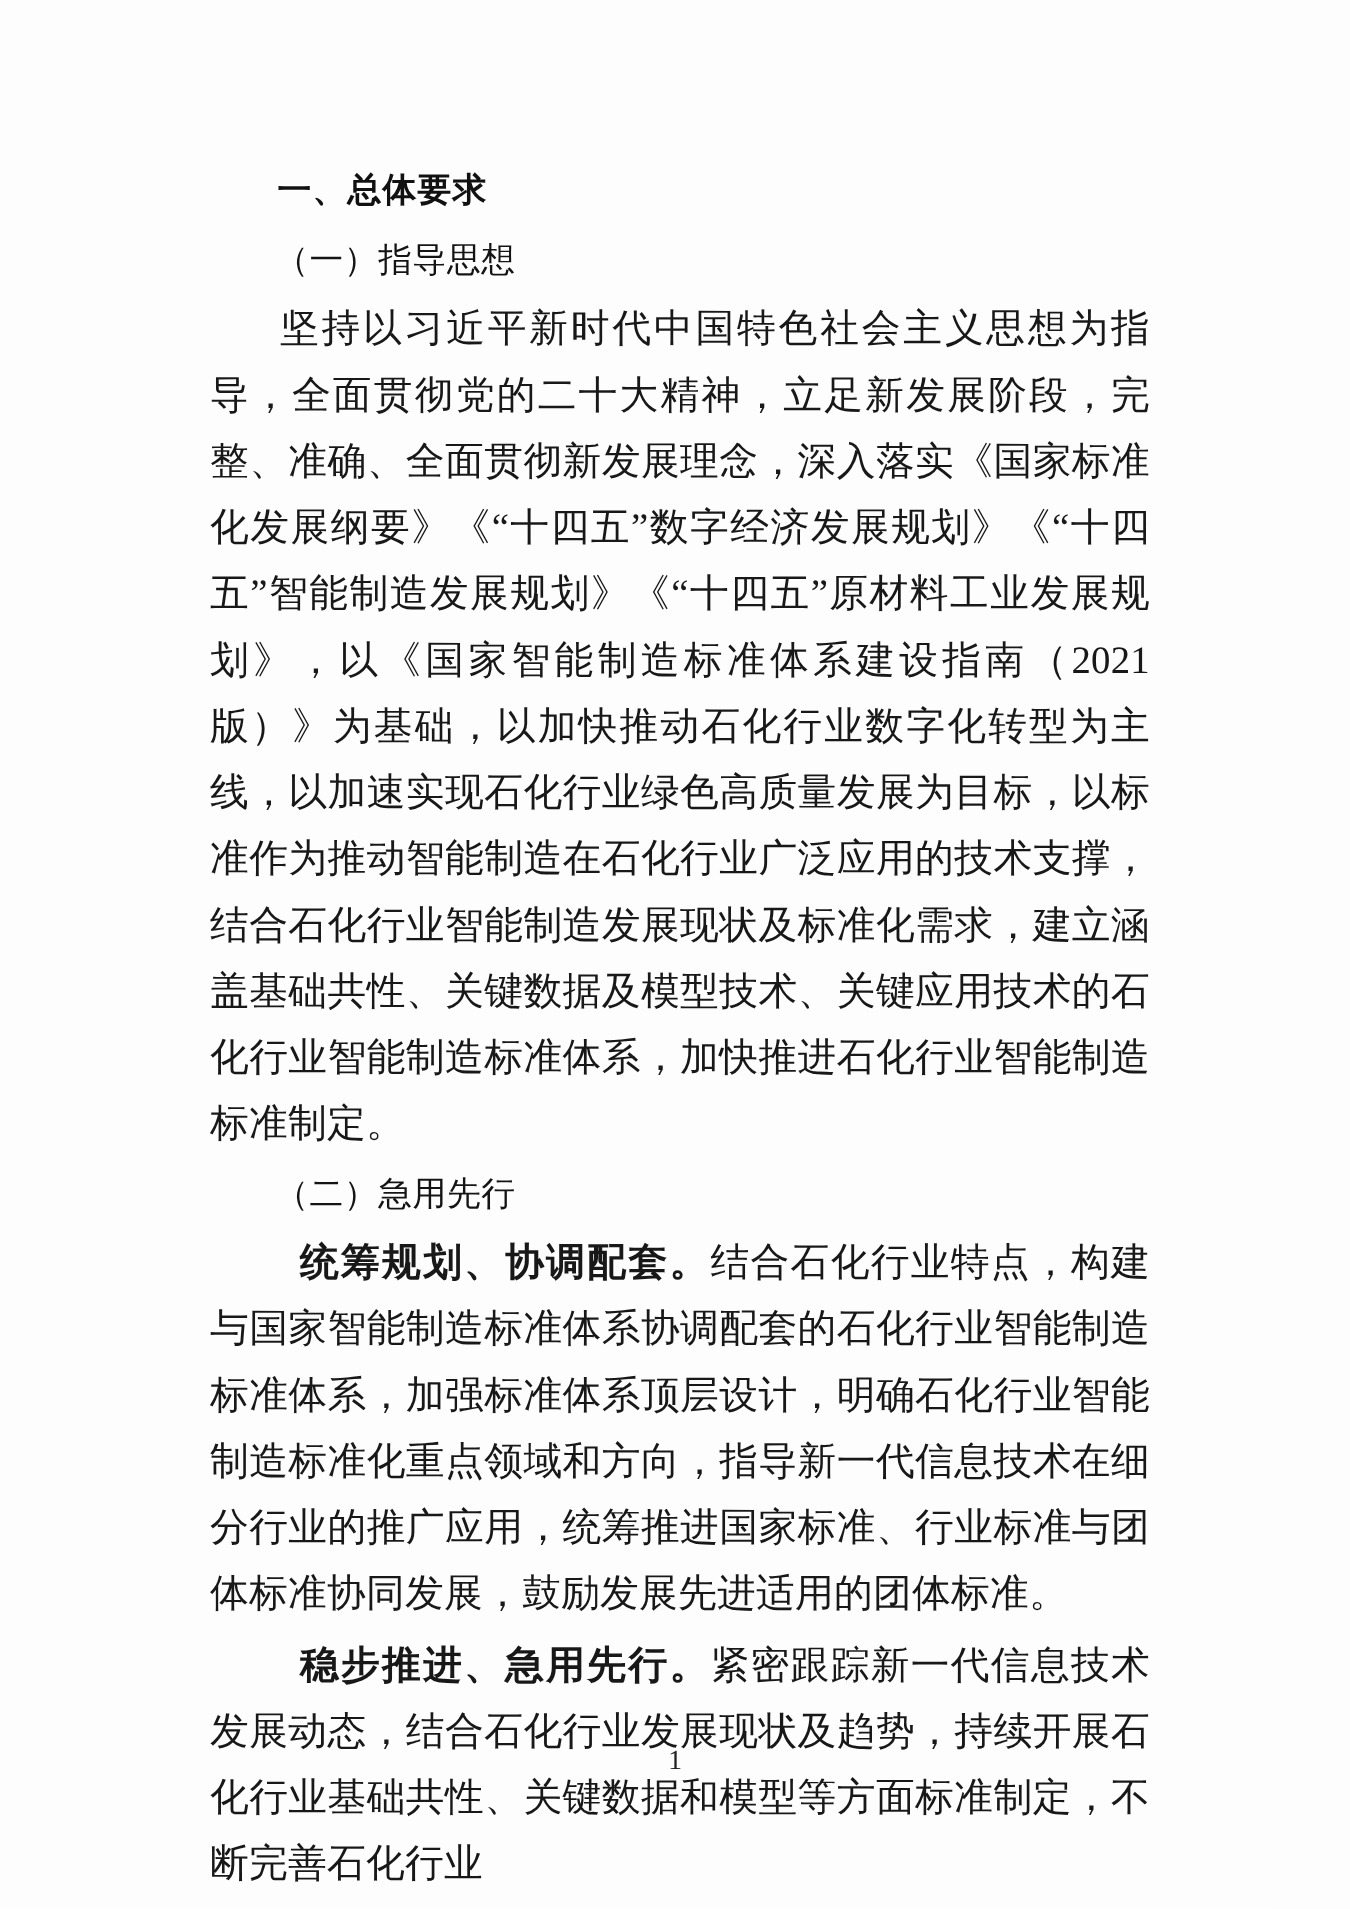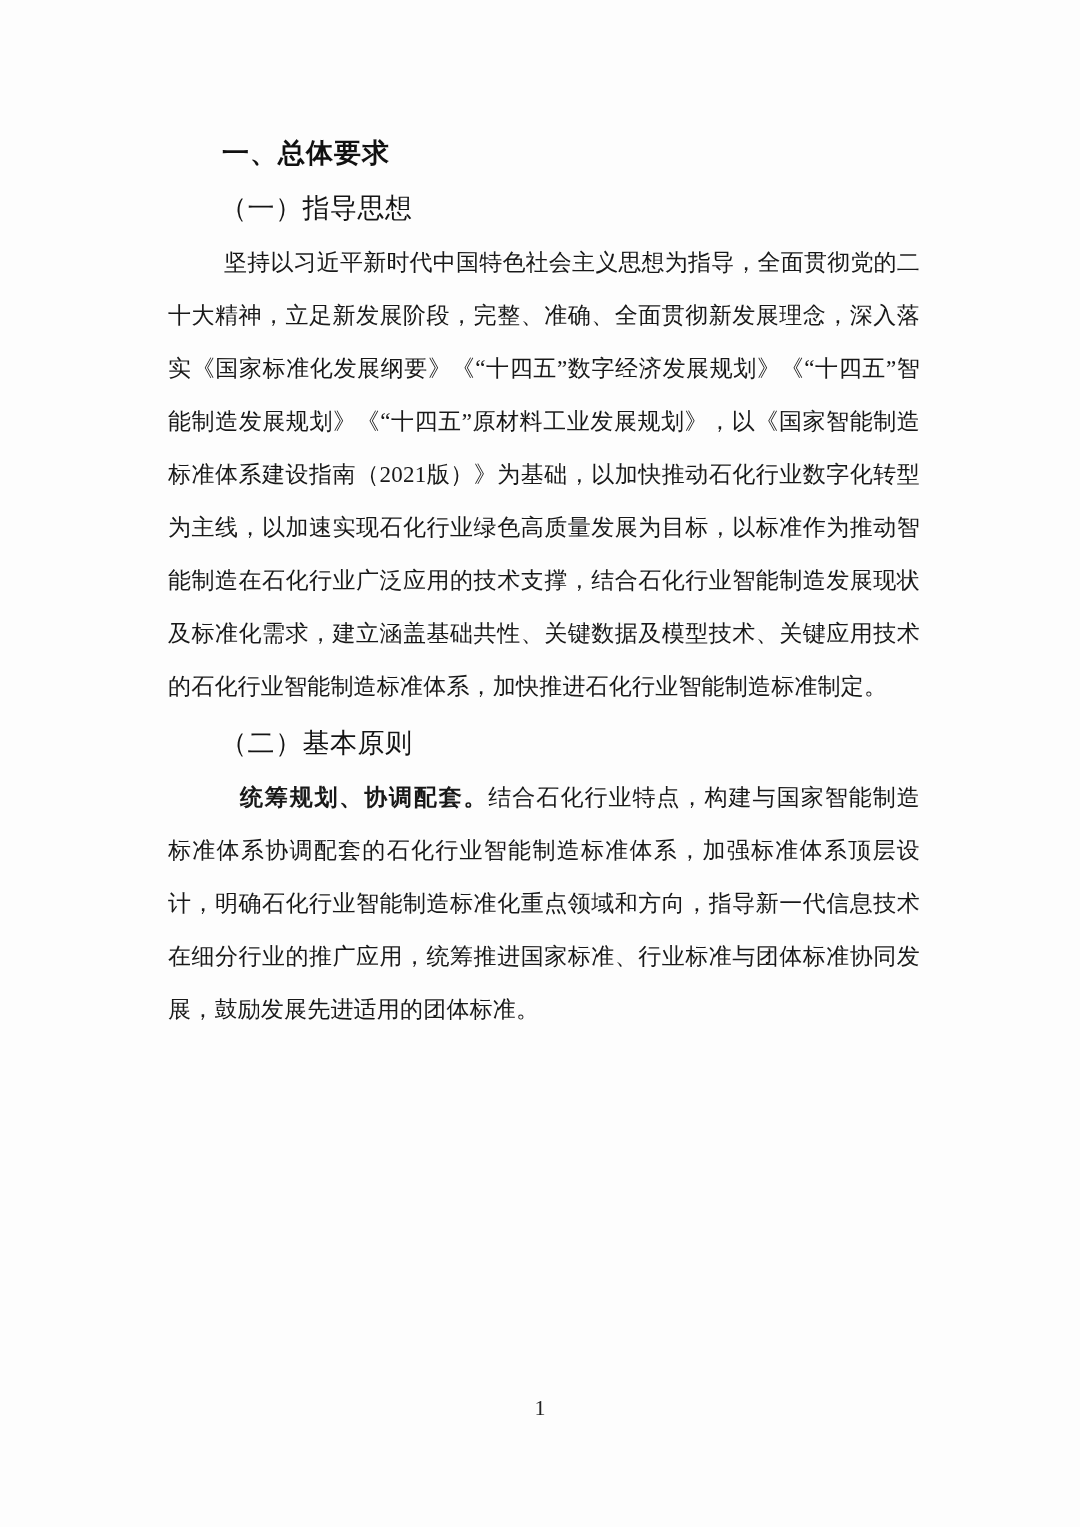--- a/index.html
+++ b/index.html
@@ -45,21 +45,21 @@
     font-weight: normal;
     font-size: 27px;
     line-height: 52px;
     letter-spacing: 0.5px;
     color: #141414;
     margin: 0 0 2px 0;
     text-indent: 52px;
   }
   p.body-text {
     font-family: "Liberation Serif", "DejaVu Serif", serif;
-    font-size: 23px;
+    font-size: 31px;
     line-height: 53px;
     letter-spacing: 0.2px;
     color: #181818;
     margin: 0 0 4px 0;
     text-indent: 56px;
     text-align: justify;
     text-justify: inter-ideograph;
     word-break: break-all;
   }
   p.body-text .lead {
@@ -83,21 +83,22 @@
 
 <div class="page">
   <div class="content">
 
     <h1 class="h-section">一、总体要求</h1>
 
     <h2 class="h-sub">（一）指导思想</h2>
 
     <p class="body-text">坚持以习近平新时代中国特色社会主义思想为指导，全面贯彻党的二十大精神，立足新发展阶段，完整、准确、全面贯彻新发展理念，深入落实《国家标准化发展纲要》《“十四五”数字经济发展规划》《“十四五”智能制造发展规划》《“十四五”原材料工业发展规划》，以《国家智能制造标准体系建设指南（2021版）》为基础，以加快推动石化行业数字化转型为主线，以加速实现石化行业绿色高质量发展为目标，以标准作为推动智能制造在石化行业广泛应用的技术支撑，结合石化行业智能制造发展现状及标准化需求，建立涵盖基础共性、关键数据及模型技术、关键应用技术的石化行业智能制造标准体系，加快推进石化行业智能制造标准制定。</p>
 
-    <h2 class="h-sub">（二）基本原则</h2>
+    <h2 class="h-sub">（二）急用先行</h2>
 
     <p class="body-text"><span class="lead">统筹规划、协调配套。</span><span>结合石化行业特点，构建与国家智能制造标准体系协调配套的石化行业智能制造标准体系，加强标准体系顶层设计，明确石化行业智能制造标准化重点领域和方向，指导新一代信息技术在细分行业的推广应用，统筹推进国家标准、行业标准与团体标准协同发展，鼓励发展先进适用的团体标准。</span></p>
 
+    <p class="body-text"><span class="lead">稳步推进、急用先行。</span><span>紧密跟踪新一代信息技术发展动态，结合石化行业发展现状及趋势，持续开展石化行业基础共性、关键数据和模型等方面标准制定，不断完善石化行业</span></p>
 
   </div>
 
   <div class="footer">1</div>
 </div>
 
 </body></html>

